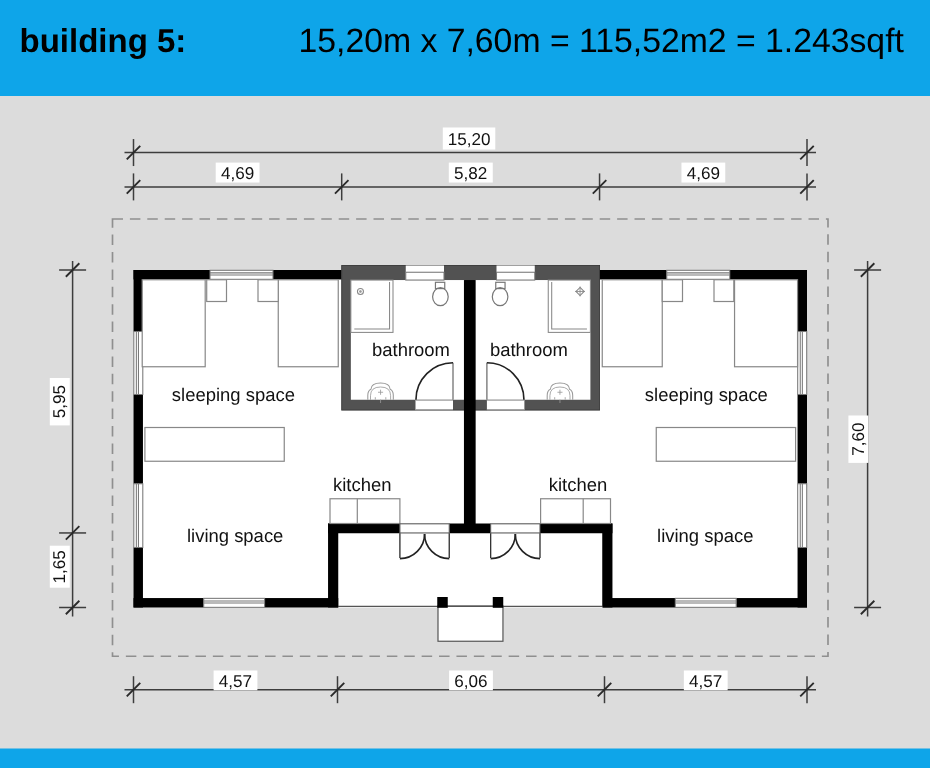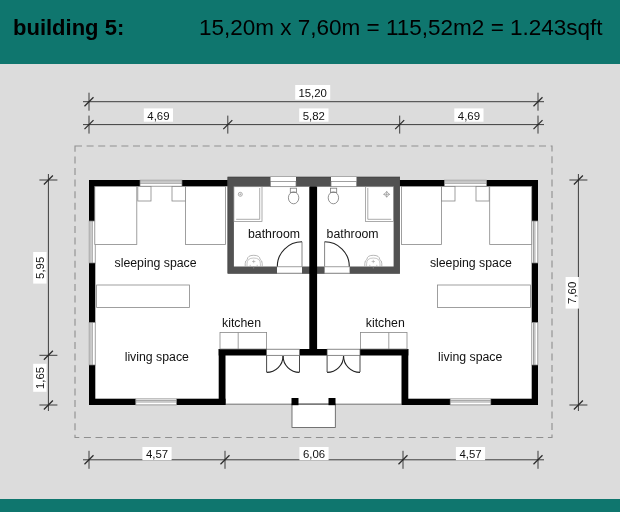--- a/index.html
+++ b/index.html
@@ -1,16 +1,16 @@
 <!DOCTYPE html>
 <html><head>
 <meta charset="utf-8">
 <style>
   html,body{margin:0;padding:0;background:#fff;}
-  #page{position:relative;width:620px;height:512px;overflow:hidden;background:#0f766e;}
+  #page{position:relative;width:620px;height:512px;overflow:hidden;background:#0ea5e9;}
   svg{position:absolute;left:0;top:0;}
   text{font-family:"Liberation Sans", sans-serif;}
 </style>
 </head>
 <body>
 <div id="page">
 <svg width="620" height="512" viewBox="0 0 620 512">
 
   <g>
         <text x="13" y="34.5" font-size="22" font-weight="bold" fill="#000">building 5:</text>

